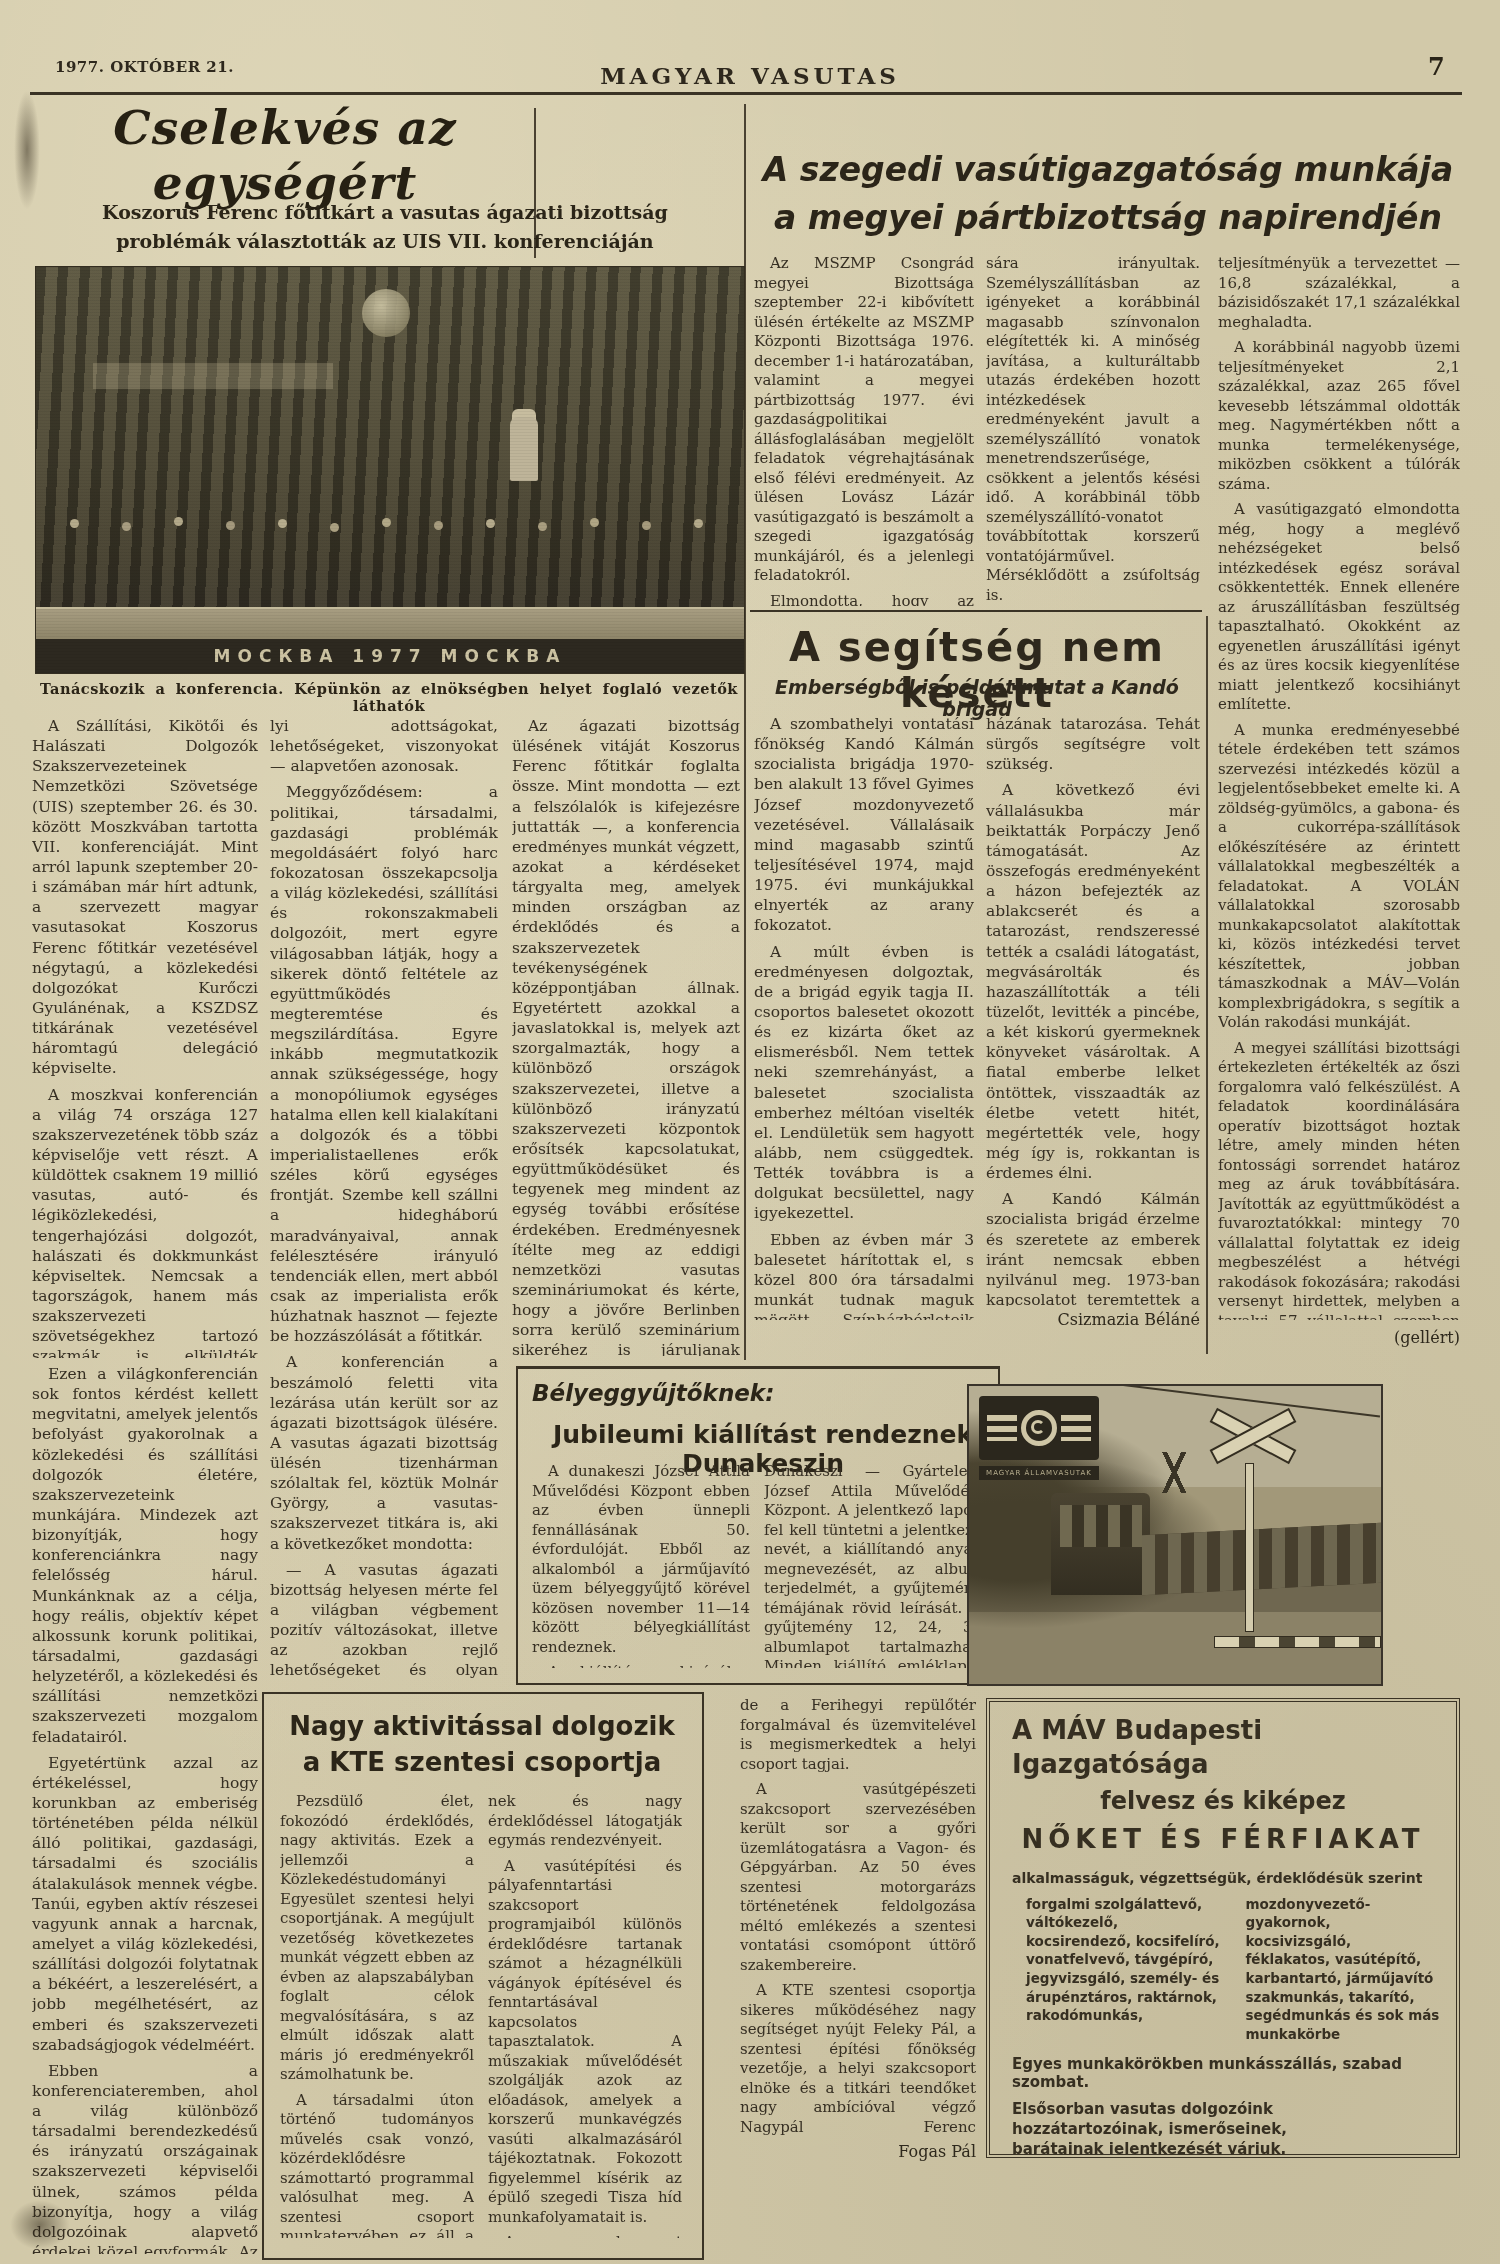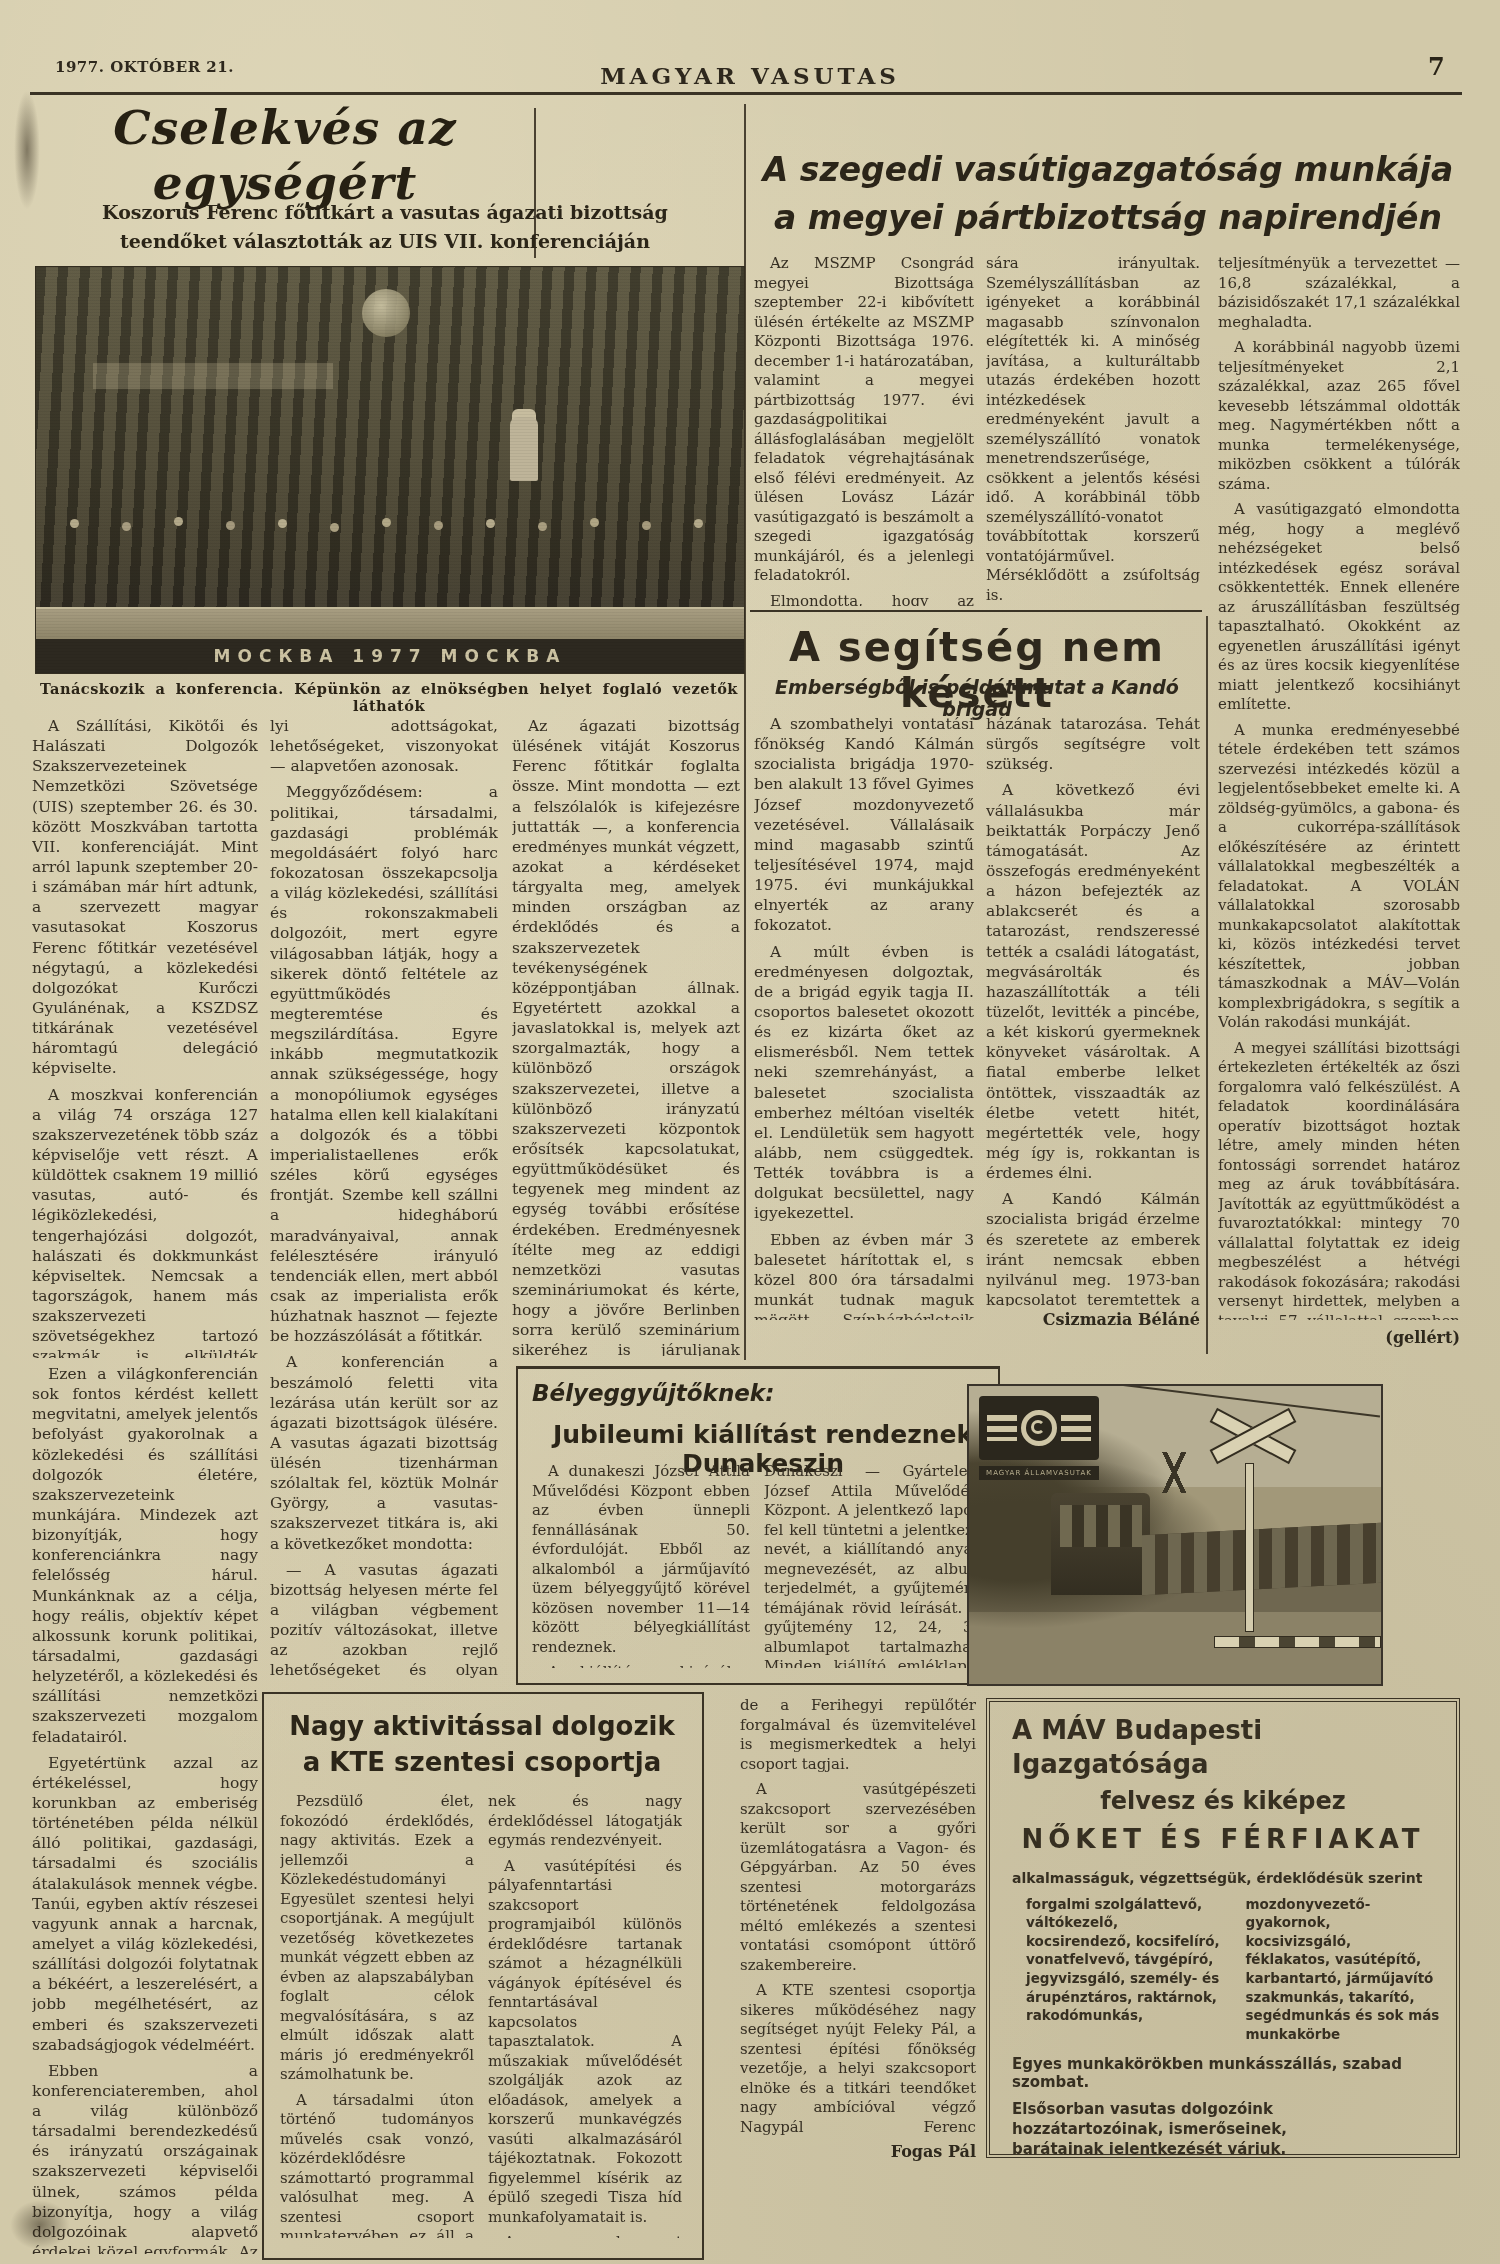--- a/index.html
+++ b/index.html
@@ -27,21 +27,21 @@
   .kando-headline{font-family:"DejaVu Sans",sans-serif;font-weight:bold;font-size:40px;letter-spacing:2px;text-align:center;color:#2e281c;}
   .kando-subtitle{font-family:"DejaVu Sans",sans-serif;font-weight:bold;font-style:italic;font-size:19px;text-align:center;color:#2e281c;}
   .stamp-kicker{font-family:"DejaVu Sans",sans-serif;font-weight:bold;font-style:italic;font-size:23px;color:#2b2518;}
   .stamp-headline{font-family:"DejaVu Sans",sans-serif;font-weight:bold;font-size:25px;text-align:center;color:#2b2518;}
   .kte-headline{font-family:"DejaVu Sans",sans-serif;font-weight:bold;font-size:26px;line-height:1.4;text-align:center;color:#2b2518;}
   
   .col{font-size:15.5px;line-height:1.3;text-align:justify;overflow:hidden;color:#362f23;}
   .col p{margin:0 0 6px;text-indent:16px;}
   .col p.noind{text-indent:0;}
   .col.small{font-size:15px;}
-  .sig{font-weight:bold;text-align:right;font-size:16px;color:#2e281c;}
+  .sig{font-weight:normal;text-align:right;font-size:16px;color:#2e281c;}
   .caption{font-weight:bold;font-size:14.5px;letter-spacing:0.5px;word-spacing:5px;text-align:center;color:#2b2417;}
   
   .conf-photo{
     background:linear-gradient(180deg,#5a553f 0%,#4c4734 48%,#423d2d 72%,#37322a 100%);
     border:1px solid #332d20;overflow:hidden;
   }
   .conf-curtain{position:absolute;inset:0;background:repeating-linear-gradient(93deg,rgba(0,0,0,0.28) 0 10px,rgba(235,225,190,0.06) 10px 22px);}
   .conf-disc{position:absolute;top:22px;left:46%;width:48px;height:48px;border-radius:50%;background:radial-gradient(circle at 40% 35%,#d5cdac,#8d8668 75%);opacity:0.85;}
   .conf-banner{position:absolute;top:96px;left:8%;width:34%;height:26px;background:rgba(210,200,165,0.25);}
   .conf-speaker{position:absolute;top:37%;left:67%;width:28px;height:64px;background:#beb499;border-radius:8px 8px 2px 2px;box-shadow:0 -10px 0 -2px #c7bd9f;}
@@ -106,21 +106,21 @@
 <div class="abs pagenum" style="left:1428px;top:52px;">7</div>
 <div class="abs hrule" style="left:30px;top:92px;width:1432px;height:3px;"></div>
 
 <div class="abs vrule" style="left:534px;top:108px;height:150px;"></div>
 <div class="abs vrule" style="left:744px;top:104px;height:1256px;"></div>
 <div class="abs vrule" style="left:1206px;top:616px;height:738px;"></div>
 
 <div class="abs lead-headline" style="left:40px;top:100px;width:490px;">Cselekvés az egységért</div>
 <div class="abs lead-subtitle" style="left:40px;top:198px;width:690px;">
   <span>Koszorus Ferenc főtitkárt a vasutas ágazati bizottság</span><br>
-  <span>teendőket választották az UIS VII. konferenciáján</span>
+  <span>problémák választották az UIS VII. konferenciáján</span>
 </div>
 
 <div class="abs conf-photo" style="left:35px;top:266px;width:708px;height:406px;">
   <div class="conf-curtain"></div>
   <div class="conf-disc"></div>
   <div class="conf-banner"></div>
   <div class="conf-speaker"></div>
   <div class="conf-heads"></div>
   <div class="conf-papers"></div>
   <div class="conf-table"></div>

